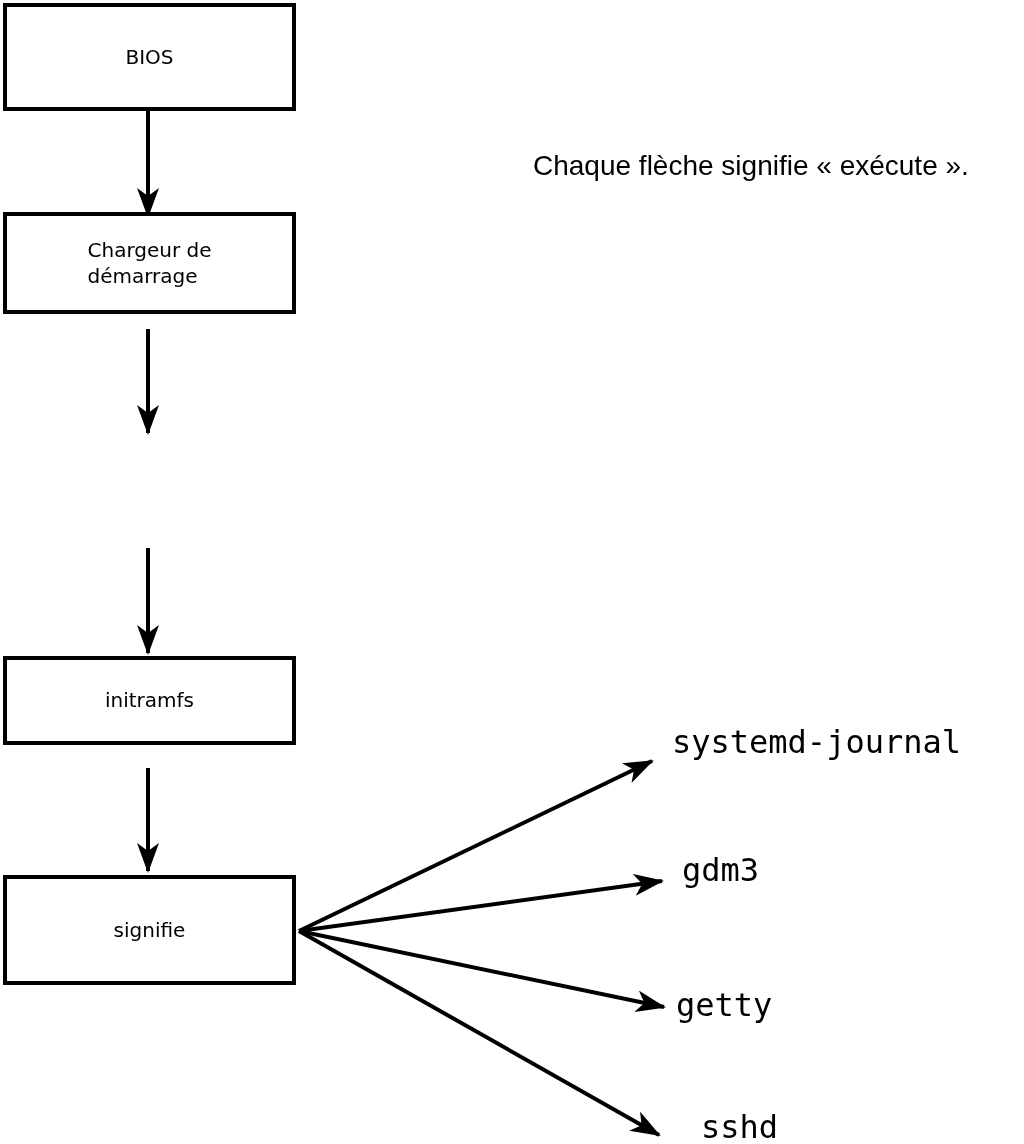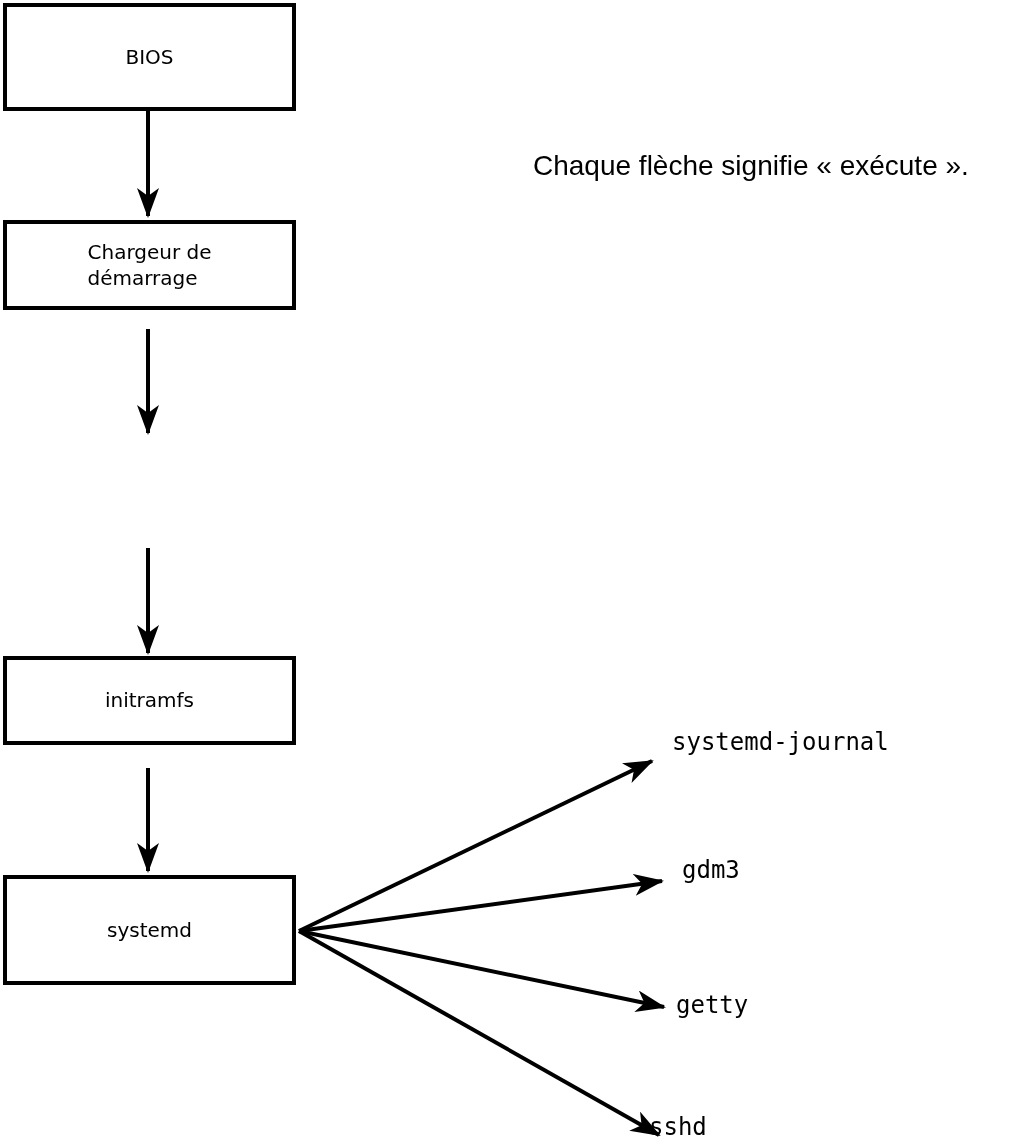--- a/index.html
+++ b/index.html
@@ -47,21 +47,21 @@
     font-size: 20px;
     line-height: 1.32;
     color: var(--stroke, #000000);
     white-space: pre-line;
     text-align: left;
   }
   .proc-label {
     position: absolute;
     transform: translateY(-50%);
     font-family: "DejaVu Sans Mono", monospace;
-    font-size: 24px;
+    font-size: 32px;
     line-height: 1;
     color: var(--stroke, #000000);
     white-space: nowrap;
   }
   .note {
     position: absolute;
     left: 533px;
     top: 166px;
     transform: translateY(-50%);
     font-family: Liberation Sans, sans-serif;
@@ -91,37 +91,37 @@
     <line class="edge" x1="299" y1="931" x2="652" y2="761" marker-end="url(#arrowhead)"></line>
     <line class="edge" x1="299" y1="931" x2="662" y2="881" marker-end="url(#arrowhead)"></line>
     <line class="edge" x1="299" y1="931" x2="664" y2="1007" marker-end="url(#arrowhead)"></line>
     <line class="edge" x1="299" y1="931" x2="659" y2="1135" marker-end="url(#arrowhead)"></line>
   </svg>
 
   <div class="node-box" style="top:3px;height:108px">
     <span class="node-label">BIOS</span>
   </div>
 
-  <div class="node-box" style="top:220px;height:90px">
+  <div class="node-box" style="top:212px;height:102px">
     <span class="node-label">Chargeur de
 démarrage</span>
   </div>
 
 
   <div class="node-box" style="top:656px;height:89px">
     <span class="node-label">initramfs</span>
   </div>
 
   <div class="node-box" style="top:875px;height:110px">
-    <span class="node-label">systemd</span>
+    <span class="node-label">signifie</span>
   </div>
 
   <div class="proc-label" style="left:672px;top:742px">systemd-journal</div>
 
   <div class="proc-label" style="left:682px;top:870px">gdm3</div>
 
   <div class="proc-label" style="left:676px;top:1005px">getty</div>
 
-  <div class="proc-label" style="left:649px;top:1127px">sshd</div>
+  <div class="proc-label" style="left:701px;top:1127px">sshd</div>
 
   <div class="note">Chaque flèche signifie « exécute ».</div>
 
 </div>
 
 </body></html>

